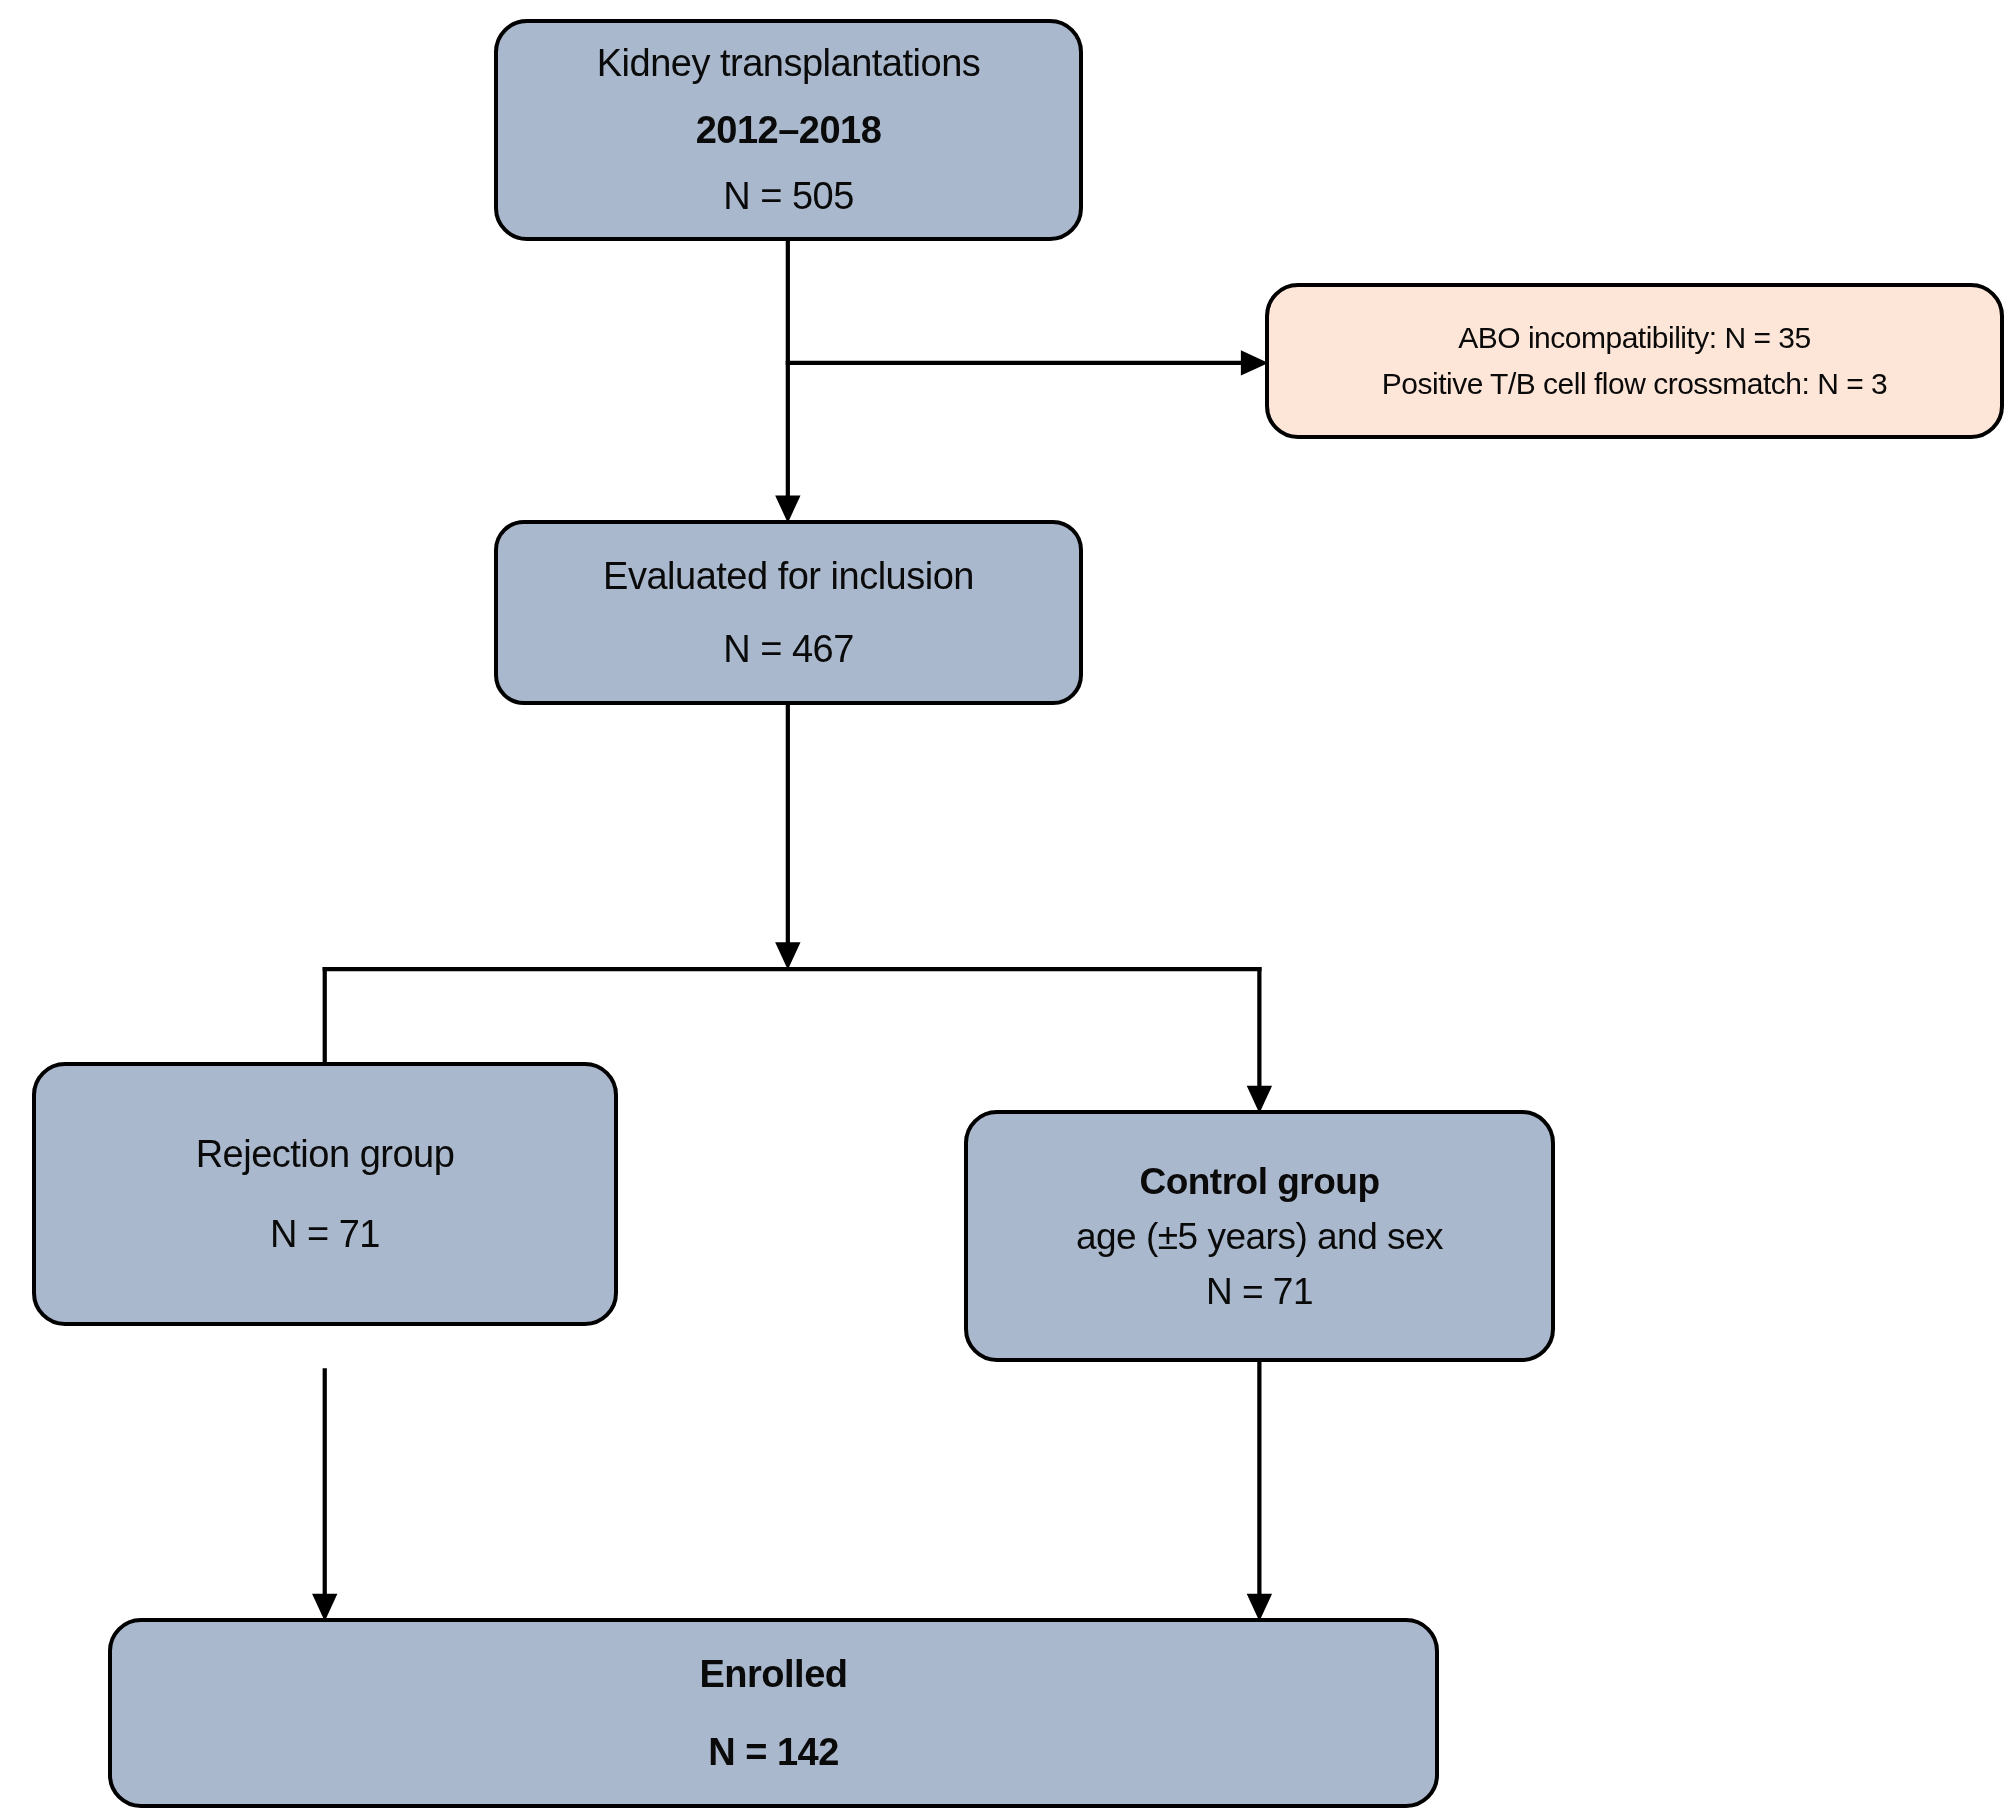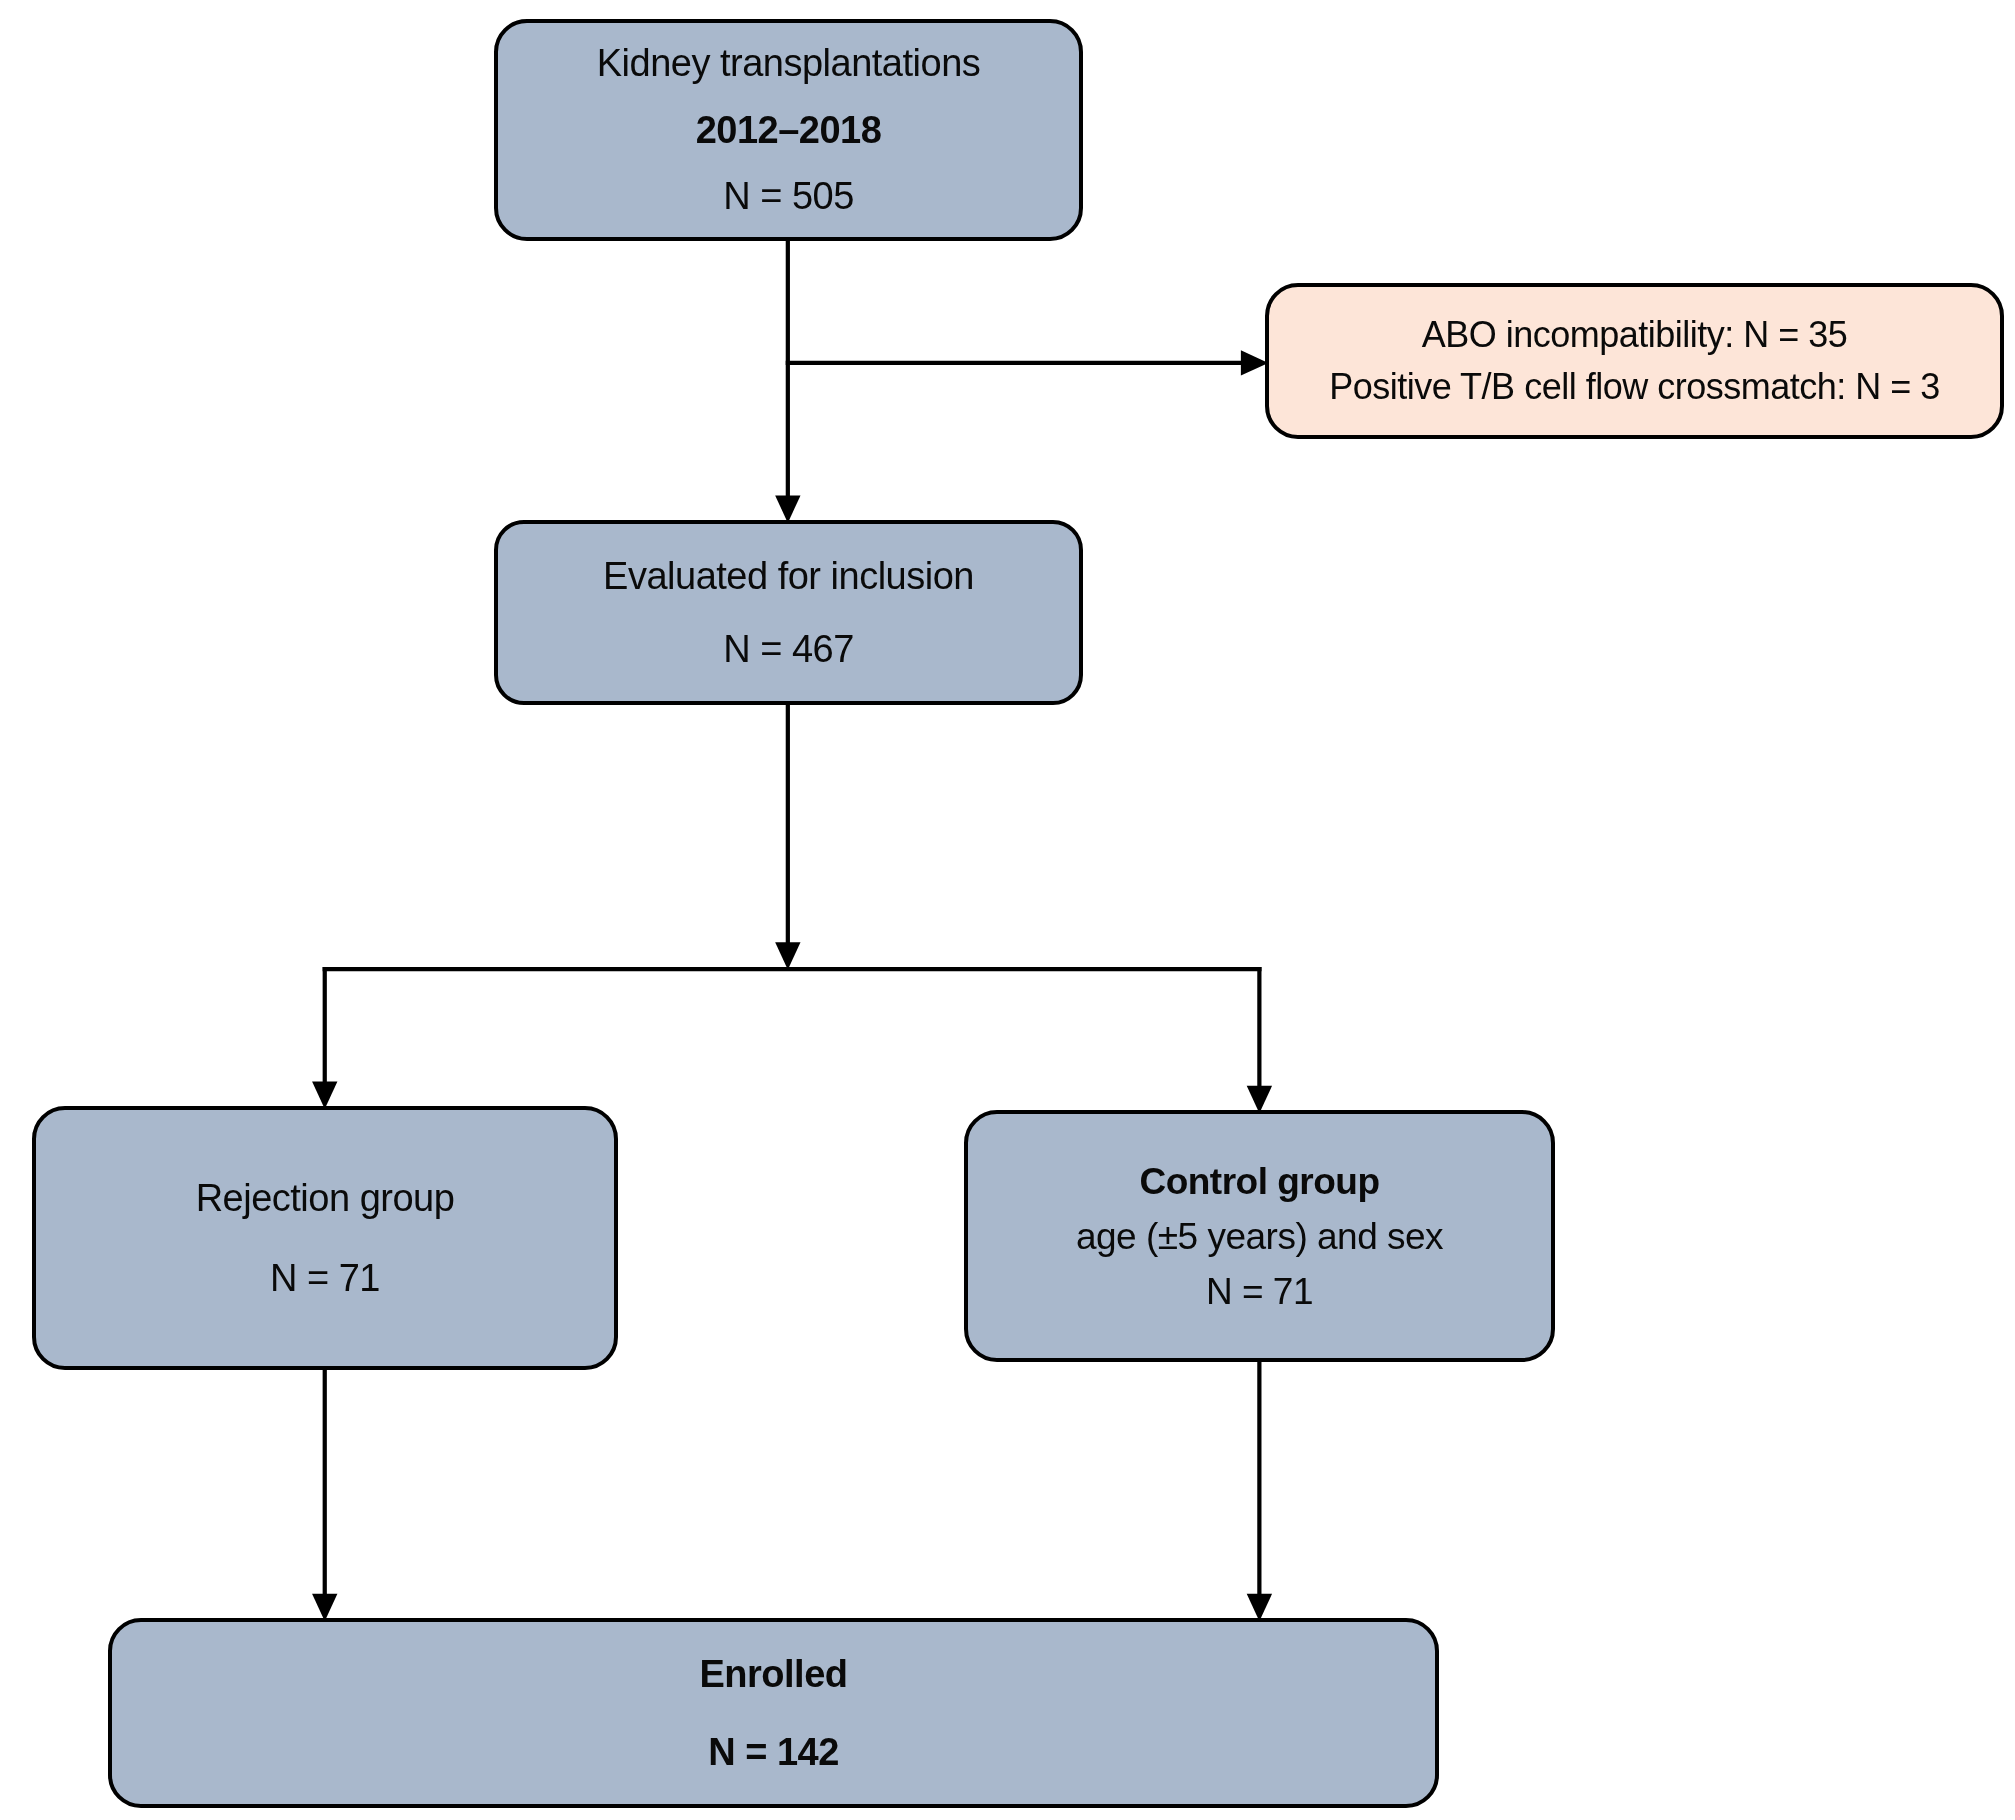--- a/index.html
+++ b/index.html
@@ -46,26 +46,26 @@
     letter-spacing: -0.5px;
   }
   .bline { margin: 0; }
   .bold { font-weight: bold; }
 
   #box-transplants { left: 494px;  top: 18.5px;   width: 589px; height: 222px; }
   #box-transplants .bline { margin: 14.3px 0; }
 
   #box-excluded { left: 1265px; top: 283px; width: 739px; height: 156px;
                   background: var(--excluded-fill, #fde5d8); }
-  #box-excluded .bline { margin: 8.4px 0; font-size: 36px; }
+  #box-excluded .bline { margin: 8.4px 0; font-size: 30px; }
 
   #box-evaluated { left: 494px;  top: 520px;  width: 589px; height: 185px; border-radius: 30px; }
   #box-evaluated .bline { margin: 17.4px 0; }
 
-  #box-rejection { left: 32px;   top: 1106px; width: 586px; height: 264px; }
+  #box-rejection { left: 32px;   top: 1062px; width: 586px; height: 264px; }
   #box-rejection .bline { margin: 21px 0; }
 
   #box-control { left: 964px; top: 1110px; width: 591px; height: 252px; }
   #box-control .bline { margin: 9px 0; font-size: 37px; }
 
   #box-enrolled { left: 108px;  top: 1618px; width: 1331px; height: 190px; }
   #box-enrolled .bline { margin: 20px 0; }
 </style>
 </head>
 <body>

